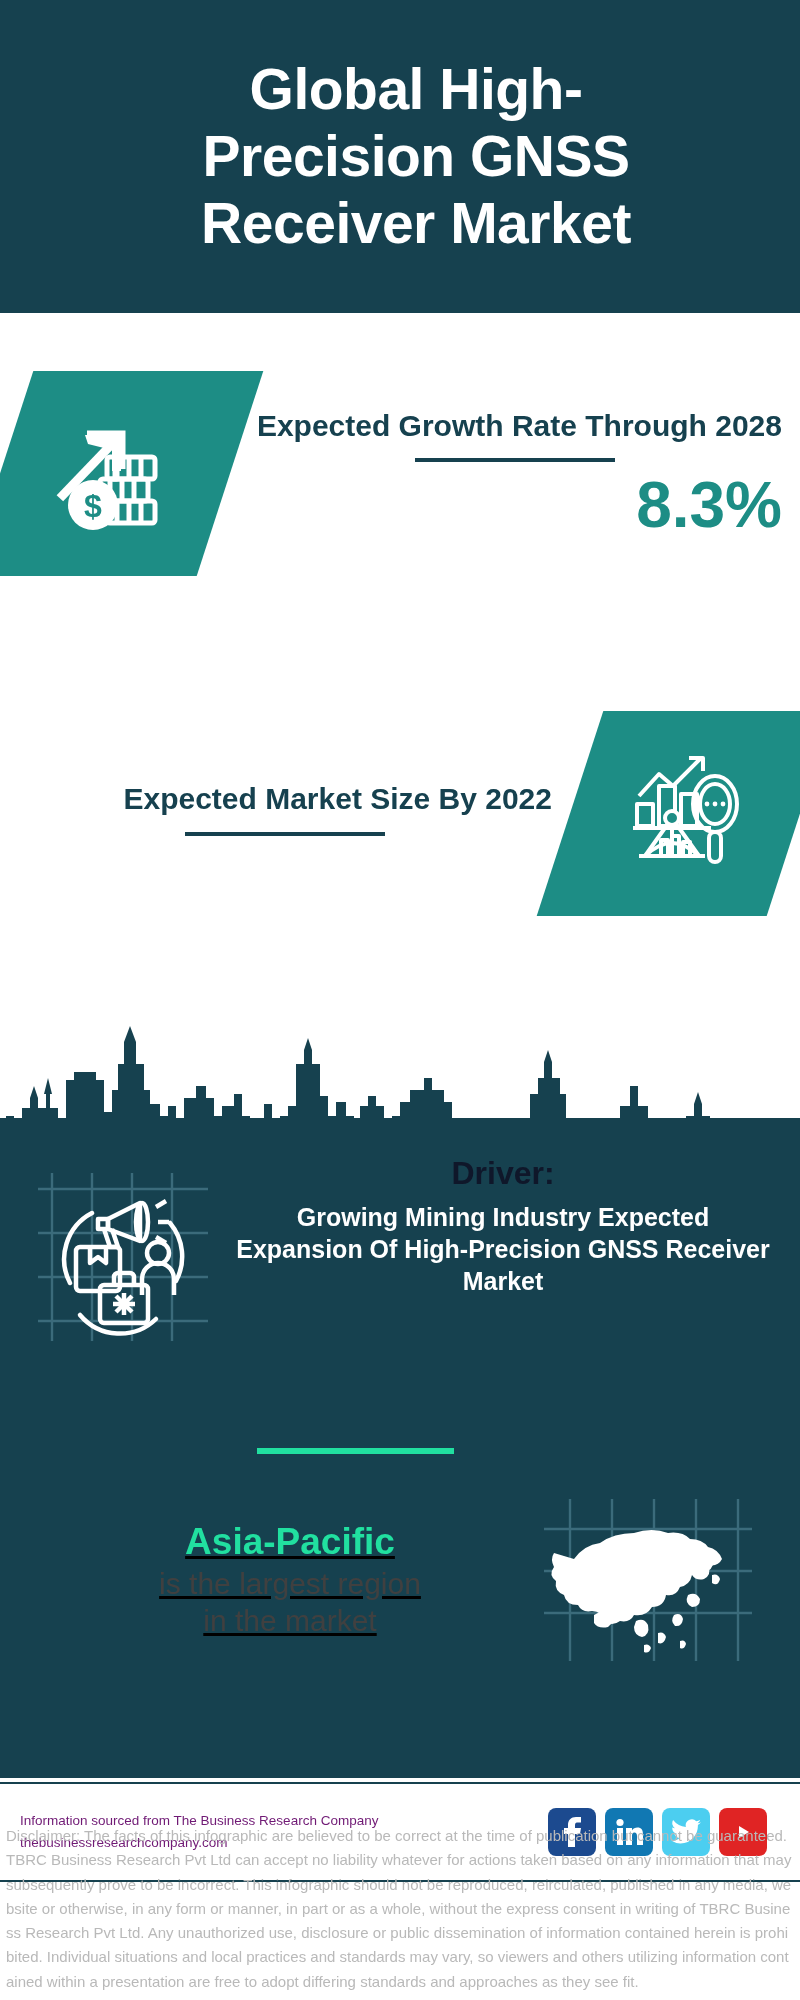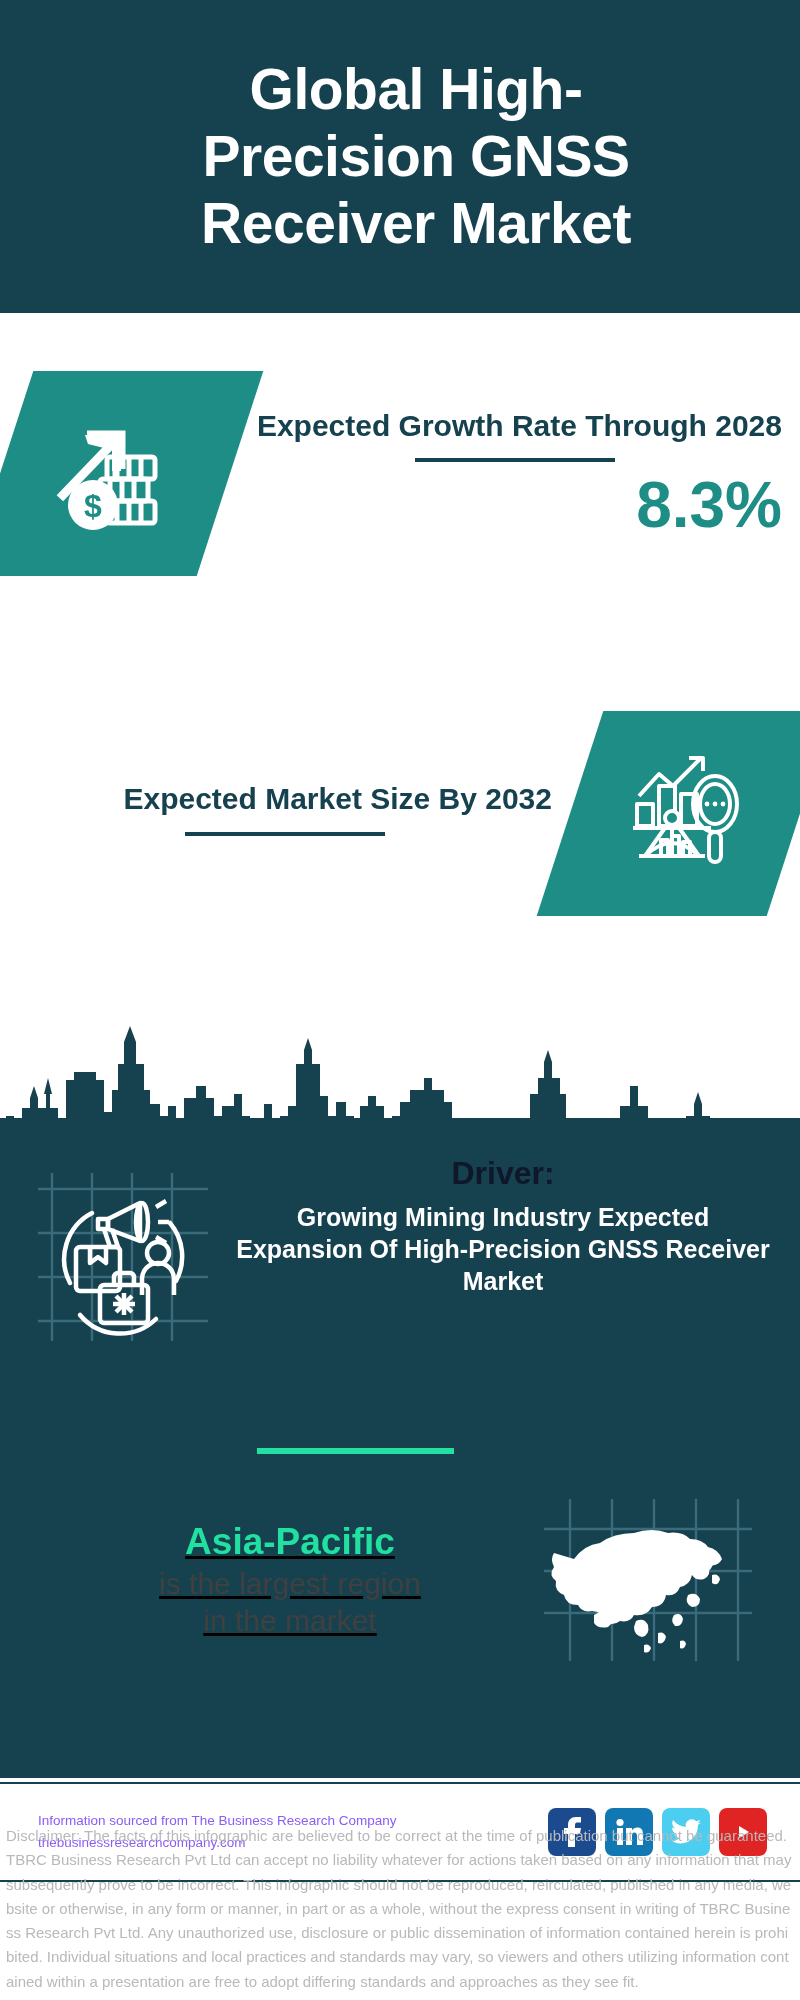--- a/index.html
+++ b/index.html
@@ -117,22 +117,22 @@
 
   
   .footer {
     position:absolute; left:0; top:1782px; width:800px; height:100px;
     background:#ffffff;
     border-top:2px solid #16414f;
     border-bottom:2px solid #16414f;
     display:flex; align-items:center;
   }
   .footer-text {
-    flex:1; padding-left:38px;
-    color:#8b5cf6; font-size:13.5px; line-height:1.65;
+    flex:1; padding-left:20px;
+    color:#701a75; font-size:13.5px; line-height:1.65;
   }
   .footer-social { display:flex; gap:9px; padding-right:33px; }
   .social {
     width:48px; height:48px; border-radius:8px;
     display:flex; align-items:center; justify-content:center;
   }
   .social.fb { background:#1c4a8f; }
   .social.li { background:#1178b3; }
   .social.tw { background:#4ccef0; }
   .social.yt { background:#e02424; }
@@ -189,21 +189,21 @@
       </div>
       <div class="stat-text">
         <div class="stat-label">Expected Growth Rate Through 2028</div>
         <div class="stat-rule"></div>
         <div class="stat-value">8.3%</div>
       </div>
     </div>
 
     <div class="stat-row row2">
       <div class="stat-text">
-        <div class="stat-label">Expected Market Size By 2032</div>
+        <div class="stat-label">Expected Market Size By 2022</div>
         <div class="stat-rule"></div>
       </div>
       <div class="para">
         <div class="para-bg"></div>
         <div class="para-icon">
           <svg width="120" height="118" viewBox="0 0 120 118">
             <g fill="none" stroke="#ffffff" stroke-width="4" stroke-linejoin="round">
               <polyline points="14,44 34,22 48,34 76,6"></polyline>
               <polyline points="64,6 78,6 78,19"></polyline>
               <rect x="12" y="52" width="16" height="22"></rect>

